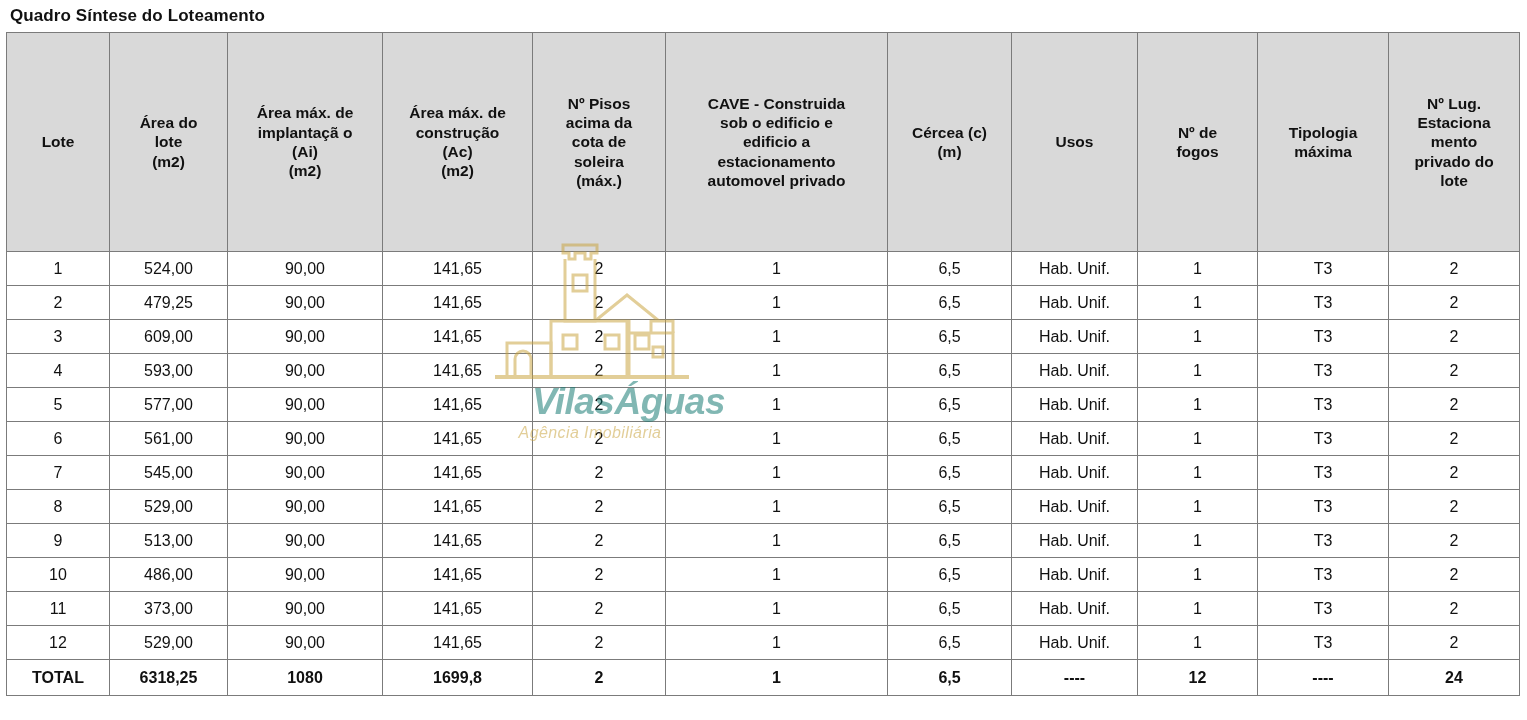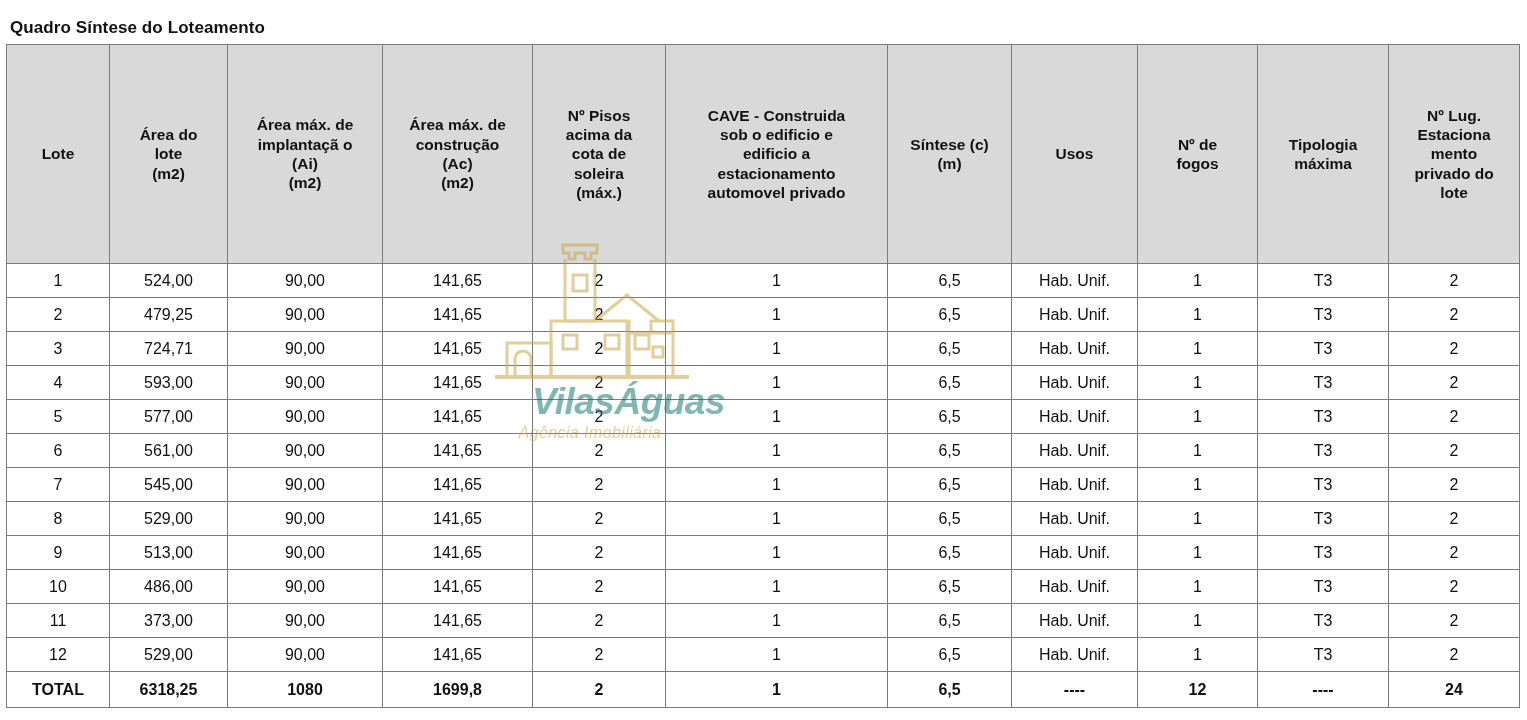--- a/index.html
+++ b/index.html
@@ -13,21 +13,21 @@
     font-family: "Liberation Sans", sans-serif;
     color: #1a1a1a;
     position: relative;
     overflow: hidden;
   }
   .page {
     position: relative;
     width: 1527px;
     height: 720px;
     box-sizing: border-box;
-    padding: 16px 6px;
+    padding: 4px 6px;
   }
   .doc-title {
     font-size: 17px;
     font-weight: bold;
     letter-spacing: 0.1px;
     padding: 2px 0 6px 4px;
     color: #111;
   }
   table.synth {
     border-collapse: collapse;
@@ -161,21 +161,21 @@
             <div>(máx.)</div>
           </th>
           <th>
             <div>CAVE - Construida</div>
             <div>sob o edificio e</div>
             <div>edificio a</div>
             <div>estacionamento</div>
             <div>automovel privado</div>
           </th>
           <th>
-            <div>Síntese (c)</div>
+            <div>Cércea (c)</div>
             <div>(m)</div>
           </th>
           <th>
             <div>Usos</div>
           </th>
           <th>
             <div>Nº de</div>
             <div>fogos</div>
           </th>
           <th>
@@ -213,21 +213,21 @@
           <td>2</td>
           <td>1</td>
           <td>6,5</td>
           <td>Hab. Unif.</td>
           <td>1</td>
           <td>T3</td>
           <td>2</td>
         </tr>
         <tr>
           <td>3</td>
-          <td>724,71</td>
+          <td>609,00</td>
           <td>90,00</td>
           <td>141,65</td>
           <td>2</td>
           <td>1</td>
           <td>6,5</td>
           <td>Hab. Unif.</td>
           <td>1</td>
           <td>T3</td>
           <td>2</td>
         </tr>

